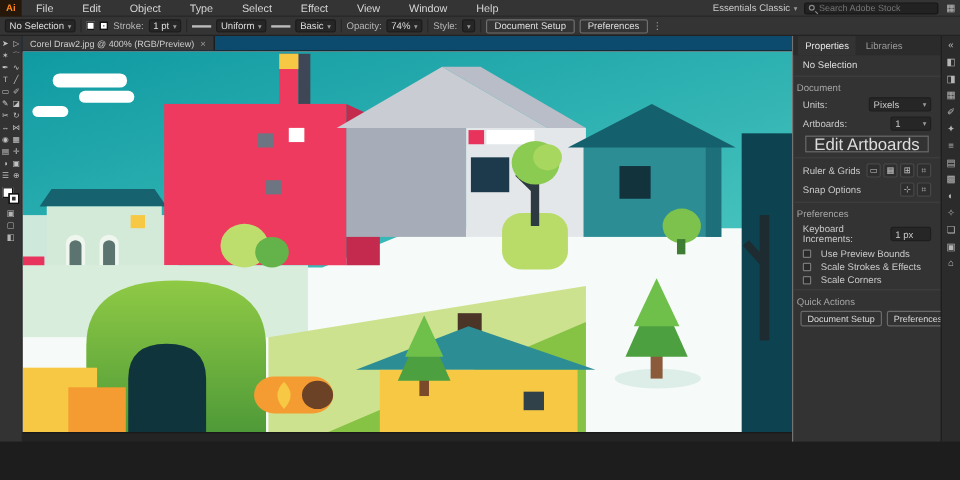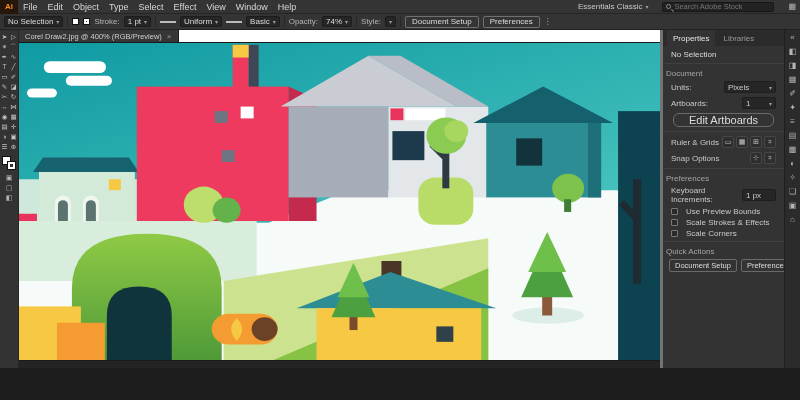--- a/index.html
+++ b/index.html
@@ -6,22 +6,22 @@
   html,body { width:800px; height:400px; overflow:hidden; background:#1d1d1d;
     font-family:"Liberation Sans", sans-serif; }
   .app { width:800px; height:368px; display:flex; flex-direction:column; background:#1d1d1d; }
 
   
   .menubar { height:14px; background:#343434; display:flex; align-items:center;
     font-size:9px; color:#d6d6d6; border-bottom:1px solid #262626; }
   .ai-logo { width:18px; height:14px; background:#26170b; color:#ff8a1e; font-weight:bold;
     font-size:8px; display:flex; align-items:center; justify-content:center; }
   .menus { display:flex; height:100%; align-items:center; }
-  .menu-item { padding:0 5px; height:100%; display:flex; align-items:center; cursor:default; }
-  .mb-right { margin-left:auto; display:flex; align-items:center; gap:14px; padding-right:4px; }
+  .menu-item { padding:0 12px; height:100%; display:flex; align-items:center; cursor:default; }
+  .mb-right { margin-left:auto; display:flex; align-items:center; gap:6px; padding-right:4px; }
   .workspace { display:flex; align-items:center; gap:3px; font-size:8px; color:#c9c9c9; }
   .chev { font-size:6px; color:#9a9a9a; }
   .searchbox { width:112px; height:10px; background:#222; border:1px solid #161616; border-radius:2px;
     display:flex; align-items:center; gap:3px; padding:0 3px; }
   .mag { width:5px; height:5px; border:1px solid #8a8a8a; border-radius:50%; position:relative; flex:none; }
   .mag::after { content:""; position:absolute; width:3px; height:1px; background:#8a8a8a;
     transform:rotate(45deg); left:4px; top:5px; }
   .searchbox input { background:transparent; border:none; outline:none; color:#9a9a9a;
     font-size:7.5px; width:100%; font-family:"Liberation Sans",sans-serif; }
   .grid-ic { font-size:8px; color:#bbb; }
@@ -51,46 +51,46 @@
     font-size:6.5px; line-height:10px; text-align:center; padding:0; cursor:default; }
   .swatches { position:relative; width:14px; height:14px; margin-top:4px; }
   .fill-sw { position:absolute; left:0; top:0; width:9px; height:9px; background:#fff; border:1px solid #111; }
   .stroke-sw { position:absolute; right:0; bottom:0; width:9px; height:9px; background:#333;
     border:1px solid #111; box-shadow:inset 0 0 0 2px #fff; }
   .modes { display:flex; flex-direction:column; gap:2px; margin-top:4px; }
   .mode { font-size:7px; color:#b5b5b5; text-align:center; }
 
   
   .canvas-col { flex:1; display:flex; flex-direction:column; min-width:0; }
-  .tabbar { height:13px; background:#ffffff; display:flex; border-bottom:1px solid #1a1a1a; }
+  .tabbar { height:13px; background:#0c4a6e; display:flex; border-bottom:1px solid #1a1a1a; }
   .doc-tab { background:#363636; padding:0 6px; display:flex; align-items:center; gap:5px;
     font-size:7.5px; color:#cfcfcf; border-right:1px solid #1a1a1a; }
   .tab-close { color:#999; font-size:8px; }
   .canvas { flex:1; position:relative; background:#f6faf8; min-height:0; }
   .canvas svg { display:block; width:100%; height:100%; }
   .statusbar { height:8px; background:#242424; border-top:1px solid #1a1a1a; }
 
   
-  .props { width:124px; background:#333; border-left:3px solid #737373; color:#c9c9c9;
+  .props { width:124px; background:#333; border-left:1px solid #737373; color:#c9c9c9;
     font-size:8px; display:flex; flex-direction:column; overflow:hidden; }
   .p-tabs { height:16px; background:#2b2b2b; display:flex; align-items:stretch; padding-left:4px; gap:2px; }
   .p-tab { display:flex; align-items:center; padding:0 6px; color:#9a9a9a; }
   .p-tab.active { background:#333; color:#e6e6e6; }
   .p-row { display:flex; align-items:center; justify-content:space-between; padding:2px 8px; }
   .p-title { color:#a5a5a5; padding:3px 3px 1px; }
   .p-strong { color:#dcdcdc; padding:4px 8px 2px; }
   .p-div { height:1px; background:#3f3f3f; margin:2px 0; }
   .p-dd { background:#262626; border:1px solid #1e1e1e; border-radius:2px; height:12px;
     display:inline-flex; align-items:center; justify-content:space-between; gap:3px; padding:0 3px; min-width:52px; }
   .p-dd.small { min-width:34px; }
   .icon-group { display:flex; gap:2px; }
   .mini-btn { width:12px; height:12px; background:#2e2e2e; border:1px solid #474747; border-radius:2px;
     display:inline-flex; align-items:center; justify-content:center; font-size:7px; color:#c5c5c5; }
-  .p-btn { border:1px solid #6a6a6a; border-radius:6px; height:14px; display:flex; align-items:center;
-    justify-content:center; color:#ddd; background:transparent; font-size:11px; margin:2px 10px;
+  .p-btn { border:1px solid #6a6a6a; border-radius:0; height:14px; display:flex; align-items:center;
+    justify-content:center; color:#ddd; background:transparent; font-size:14px; margin:2px 10px;
     font-family:"Liberation Sans",sans-serif; }
   .qa-row { display:flex; gap:4px; padding:2px 6px; }
   .qa-btn { border:1px solid #6a6a6a; border-radius:2px; height:13px; padding:0 5px; display:inline-flex;
     align-items:center; color:#ddd; background:transparent; font-size:7.5px;
     font-family:"Liberation Sans",sans-serif; white-space:nowrap; }
   .chk-row { display:flex; align-items:center; gap:8px; padding:1px 8px; }
   .chk { width:7px; height:7px; border:1px solid #787878; background:#2a2a2a; border-radius:1px; flex:none; }
 
   
   .dock { width:16px; background:#2b2b2b; border-left:1px solid #1f1f1f; display:flex;

